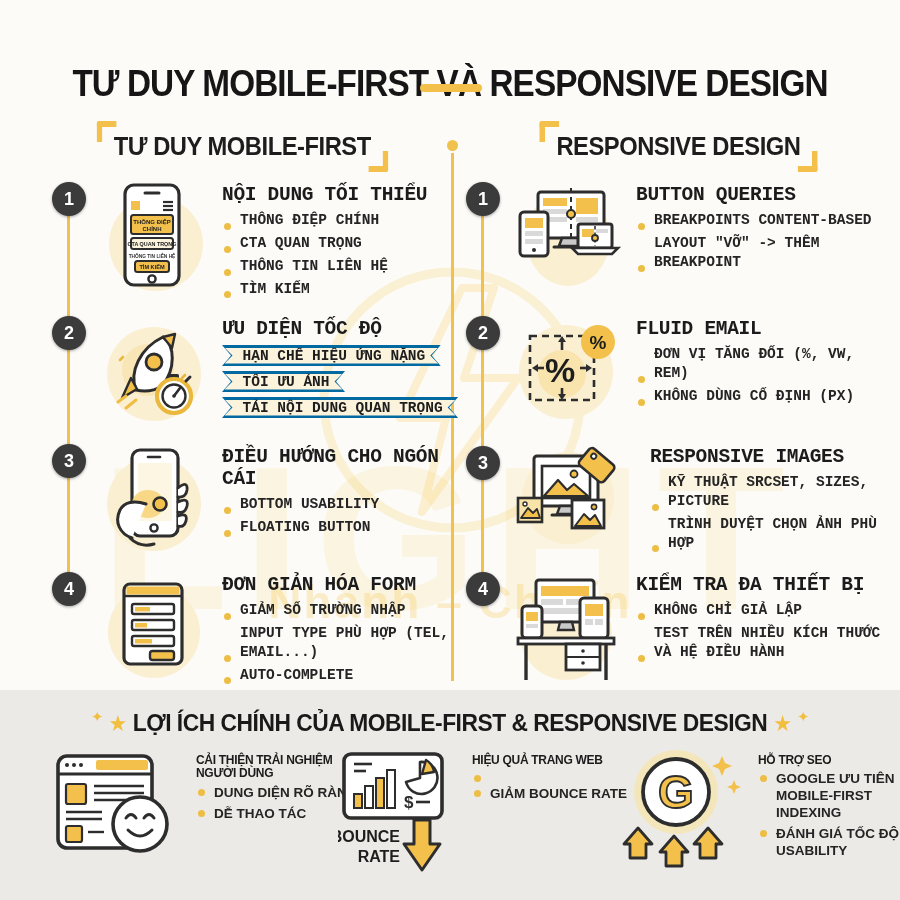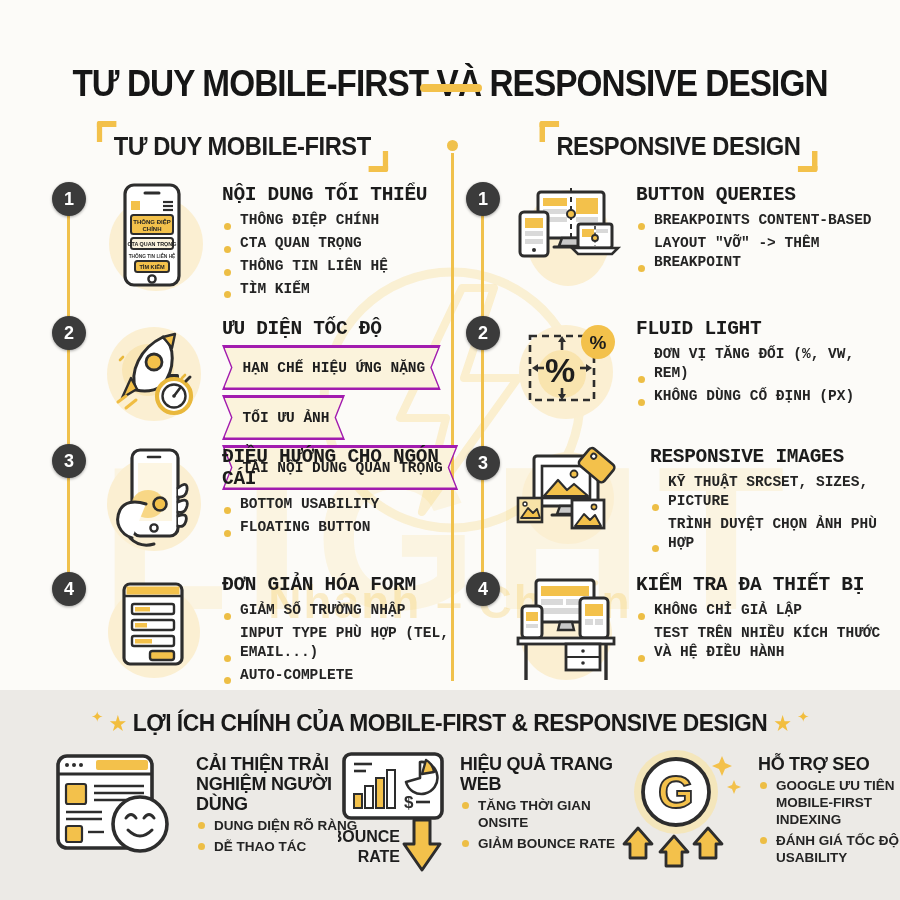--- a/index.html
+++ b/index.html
@@ -39,40 +39,40 @@
     flex:none;margin-top:2px;box-shadow:0 1px 3px rgba(0,0,0,.35);}
   .icon{width:112px;height:118px;flex:none;margin-left:10px;margin-right:14px;}
   .txt{flex:1;padding-top:4px;min-width:0;font-family:Liberation Mono, monospace;}
   .step-h{margin:0 0 5px 0;font-size:19.5px;font-weight:800;color:#1b1b1b;letter-spacing:-.3px;}
   .bullets{margin-top:2px;}
   .bullet{display:flex;margin:4px 0;font-size:14.5px;font-weight:700;color:#242424;line-height:1.3;align-items:flex-end;}
   .dot{flex:none;width:7px;height:7px;border-radius:50%;background:#EDBE45;margin:5px 9px 0 2px;}
 
   
   .ribbons{margin-top:4px;}
-  .ribbon{position:relative;width:fit-content;height:45px;margin:5px 0;
+  .ribbon{position:relative;width:fit-content;height:21px;margin:5px 0;
     clip-path:polygon(0 0,100% 0,calc(100% - 9px) 50%,100% 100%,0 100%,9px 50%);
-    background:#a21caf;}
+    background:#0369a1;}
   .ribbon-in{position:absolute;inset:2.5px;display:flex;align-items:center;
     clip-path:polygon(0 0,100% 0,calc(100% - 8px) 50%,100% 100%,0 100%,8px 50%);
     background:#FBF3DC;padding:0 18px;font-size:14.5px;font-weight:800;color:#1d1d1d;white-space:nowrap;}
   .ribbon-spacer{visibility:hidden;display:flex;align-items:center;height:100%;
     padding:0 18px;font-size:14.5px;font-weight:800;white-space:nowrap;}
 
   
   .benefits{position:absolute;left:0;top:690px;width:900px;height:210px;background:#ECEAE6;z-index:2;}
   .benefits-title{position:absolute;top:18px;left:0;right:0;text-align:center;
     font-size:24px;font-weight:800;color:#191919;letter-spacing:-.5px;transform:scaleX(.95);white-space:nowrap;}
   .star{color:#F2BE3E;font-weight:400;}
   .star-sm{font-size:15px;vertical-align:9px;}
   .star-lg{font-size:22px;}
   .benefit{position:absolute;top:58px;display:flex;align-items:flex-start;}
   .b-icon{flex:none;}
   .b-txt{padding-top:6px;}
-  .b-h{margin:0 0 4px 0;font-size:18px;font-weight:800;color:#1b1b1b;line-height:1.12;letter-spacing:-.3px;}
+  .b-h{margin:0 0 4px 0;font-size:12px;font-weight:800;color:#1b1b1b;line-height:1.12;letter-spacing:-.3px;}
   .b-bullet{display:flex;margin:4px 0;font-size:13.5px;font-weight:700;color:#242424;line-height:1.25;}
   .b-bullet .dot{margin-top:4px;}
 
   svg{display:block;}
   svg text{font-family:"Liberation Sans",sans-serif;}
 </style>
 </head>
 <body>
 
 <div class="poster">
@@ -318,21 +318,21 @@
           <path d="M52 86 l-4 -6 h8 Z" fill="#2D2D2D"></path>
         <line x1="34" y1="54" x2="27" y2="54" stroke="#2D2D2D" stroke-width="2.6"></line>
           <path d="M22 54 l6 -4 v8 Z" fill="#2D2D2D"></path>
         <line x1="70" y1="54" x2="77" y2="54" stroke="#2D2D2D" stroke-width="2.6"></line>
           <path d="M82 54 l-6 -4 v8 Z" fill="#2D2D2D"></path>
         <circle cx="88" cy="28" r="17" fill="#F3C14B"></circle>
         <text x="88" y="35" font-size="19" font-weight="bold" fill="#1d1d1d" text-anchor="middle">%</text>
       </svg>
     </div>
     <div class="txt">
-      <h3 class="step-h">FLUID LIGHT</h3>
+      <h3 class="step-h">FLUID EMAIL</h3>
       <div class="bullets">
         <div class="bullet">
             <span class="dot"></span>
             <span>ĐƠN VỊ TĂNG ĐỐI (%, VW, REM)</span>
           </div>
         <div class="bullet">
             <span class="dot"></span>
             <span>KHÔNG DÙNG CỐ ĐỊNH (PX)</span>
           </div>
       </div>
@@ -477,25 +477,24 @@
           <rect x="49" y="22" width="8" height="38" fill="#fff" stroke="#2D2D2D" stroke-width="2"></rect>
           <path d="M82 14 A16 16 0 1 1 68 34 L82 30 Z" fill="#fff" stroke="#2D2D2D" stroke-width="2.6" stroke-linejoin="round"></path>
           <path d="M88 12 A16 16 0 0 1 96 24 L84 26 Z" fill="#F3C14B" stroke="#2D2D2D" stroke-width="2.4" stroke-linejoin="round"></path>
           <text x="66" y="60" font-size="17" font-weight="bold" fill="#2D2D2D">$</text>
           <line x1="78" y1="54" x2="92" y2="54" stroke="#2D2D2D" stroke-width="2.6"></line>
           <text x="62" y="94" font-size="16" font-weight="800" fill="#1d1d1d" text-anchor="end">BOUNCE</text>
           <text x="62" y="114" font-size="16" font-weight="800" fill="#1d1d1d" text-anchor="end">RATE</text>
           <path d="M76 72 L92 72 L92 96 L102 96 L84 122 L66 96 L76 96 Z" fill="#F3C14B" stroke="#2D2D2D" stroke-width="3" stroke-linejoin="round"></path>
         </svg>
       </div>
-      <div class="b-txt" style="width:168px;margin-left:2px;">
+      <div class="b-txt" style="width:168px;margin-left:14px;">
         <h4 class="b-h">HIỆU QUẢ TRANG WEB</h4>
         <div class="b-bullet">
             <span class="dot"></span>
-            <span>TĂNG THỜI GIAN ONSITE</span>
           </div>
         <div class="b-bullet">
             <span class="dot"></span>
             <span>GIẢM BOUNCE RATE</span>
           </div>
       </div>
     </div>
 
     <div class="benefit" style="left:622px;">
       <div class="b-icon">

